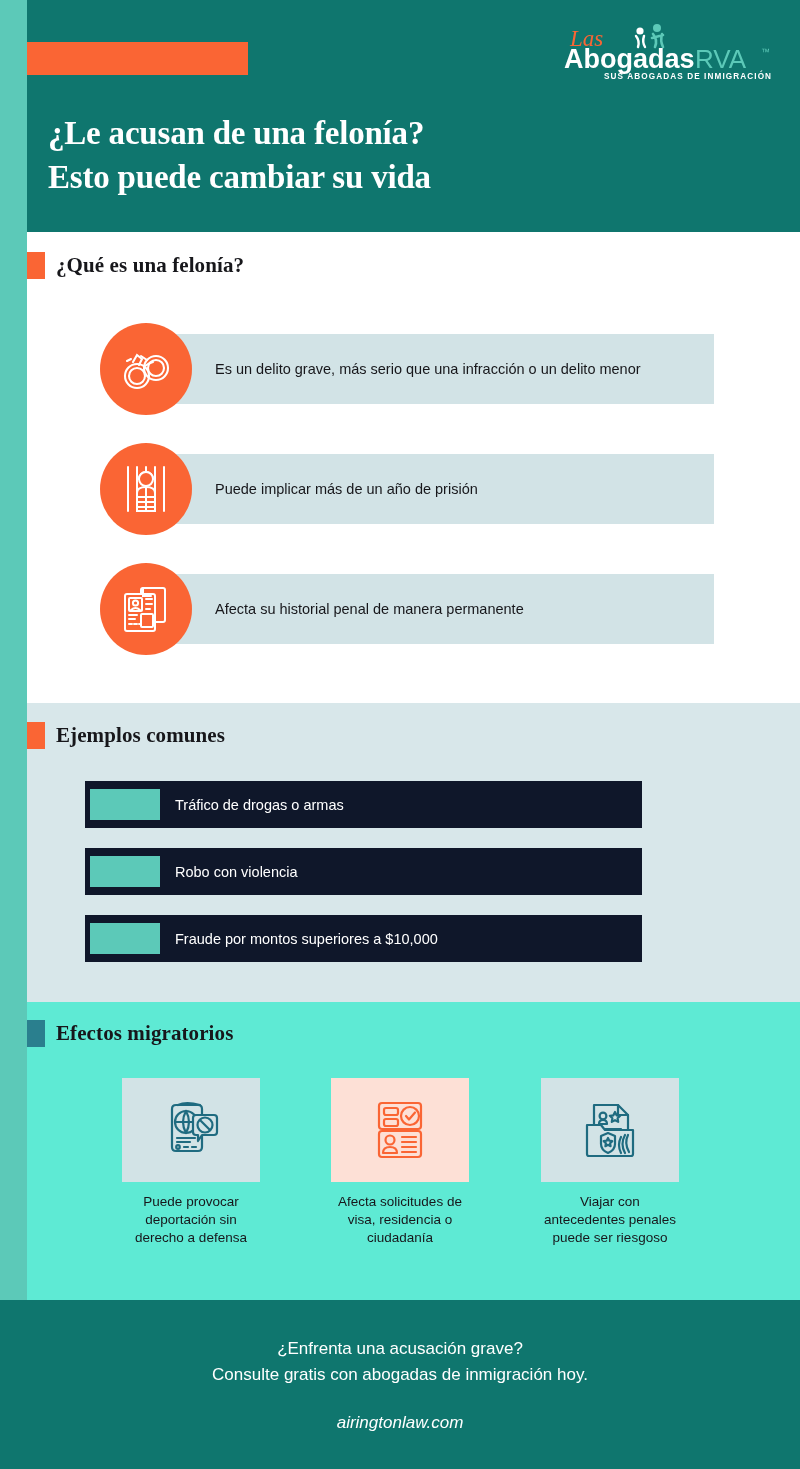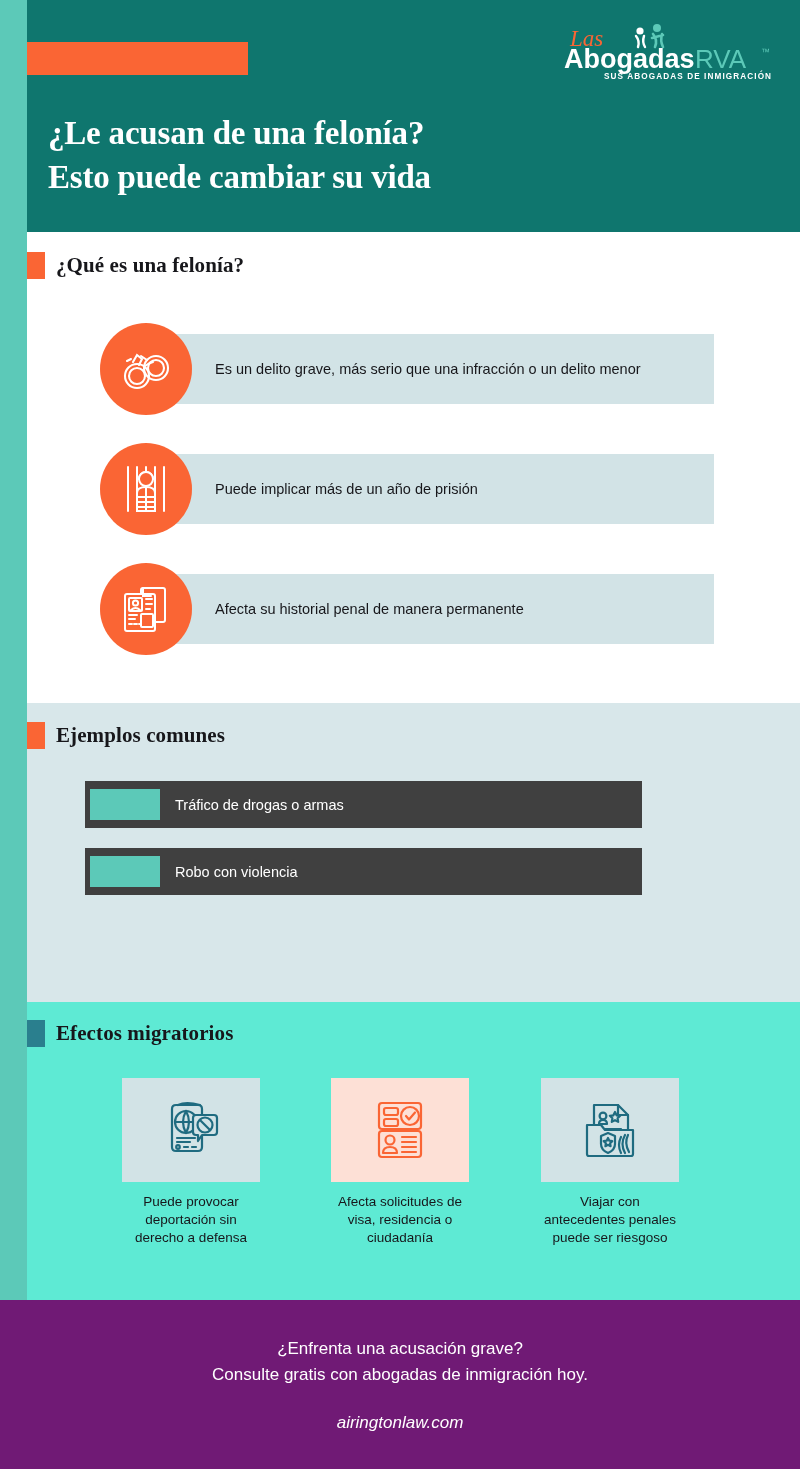--- a/index.html
+++ b/index.html
@@ -52,21 +52,21 @@
     background:#D8E7EA;
   }
   
   .section-three {
     position:absolute; left:0; top:1002px; width:800px; height:298px;
     background:#5eead4;
   }
   
   .footer {
     position:absolute; left:0; top:1300px; width:800px; height:169px;
-    background:#701a75;
+    background:#0f766e;
     display:flex; flex-direction:column;
     align-items:center; justify-content:center;
   }
 
   .sec-head {
     position:absolute; display:flex; align-items:center; gap:11px;
   }
   .sec-marker { width:18px; height:27px; flex:0 0 18px; }
   .sec-marker.orange { background:#FA6534; }
   .sec-marker.teal   { background:#2A7F8E; }
@@ -90,21 +90,21 @@
   }
   .fact-text {
     position:absolute; left:115px; top:50%;
     transform:translateY(-50%);
     width:460px;
     font-size:14.5px; color:#17171B; line-height:1.38;
     font-weight:500;
   }
 
   
-  .ex-bar { position:absolute; left:85px; width:557px; height:47px; background:#404040; }
+  .ex-bar { position:absolute; left:85px; width:557px; height:47px; background:#0f172a; }
   .ex-chip {
     position:absolute; left:5px; top:8px; width:70px; height:31px;
     background:#5CC9B8;
   }
   .ex-text {
     position:absolute; left:90px; top:50%; transform:translateY(-50%);
     color:#ffffff; font-size:14.5px; font-weight:400; white-space:nowrap;
   }
 
   
@@ -231,20 +231,24 @@
     <div class="ex-bar" style="top:78px;">
       <div class="ex-chip"></div>
       <div class="ex-text">Tráfico de drogas o armas</div>
     </div>
 
     <div class="ex-bar" style="top:145px;">
       <div class="ex-chip"></div>
       <div class="ex-text">Robo con violencia</div>
     </div>
 
+    <div class="ex-bar" style="top:212px;">
+      <div class="ex-chip"></div>
+      <div class="ex-text">Fraude por montos superiores a $10,000</div>
+    </div>
   </div>
 
   <div class="section-three">
 
     <div class="sec-head" style="left:27px; top:18px;">
       <div class="sec-marker teal"></div>
       <div class="sec-title">Efectos migratorios</div>
     </div>
 
     <div class="eff-card" style="left:122px; top:76px;">

